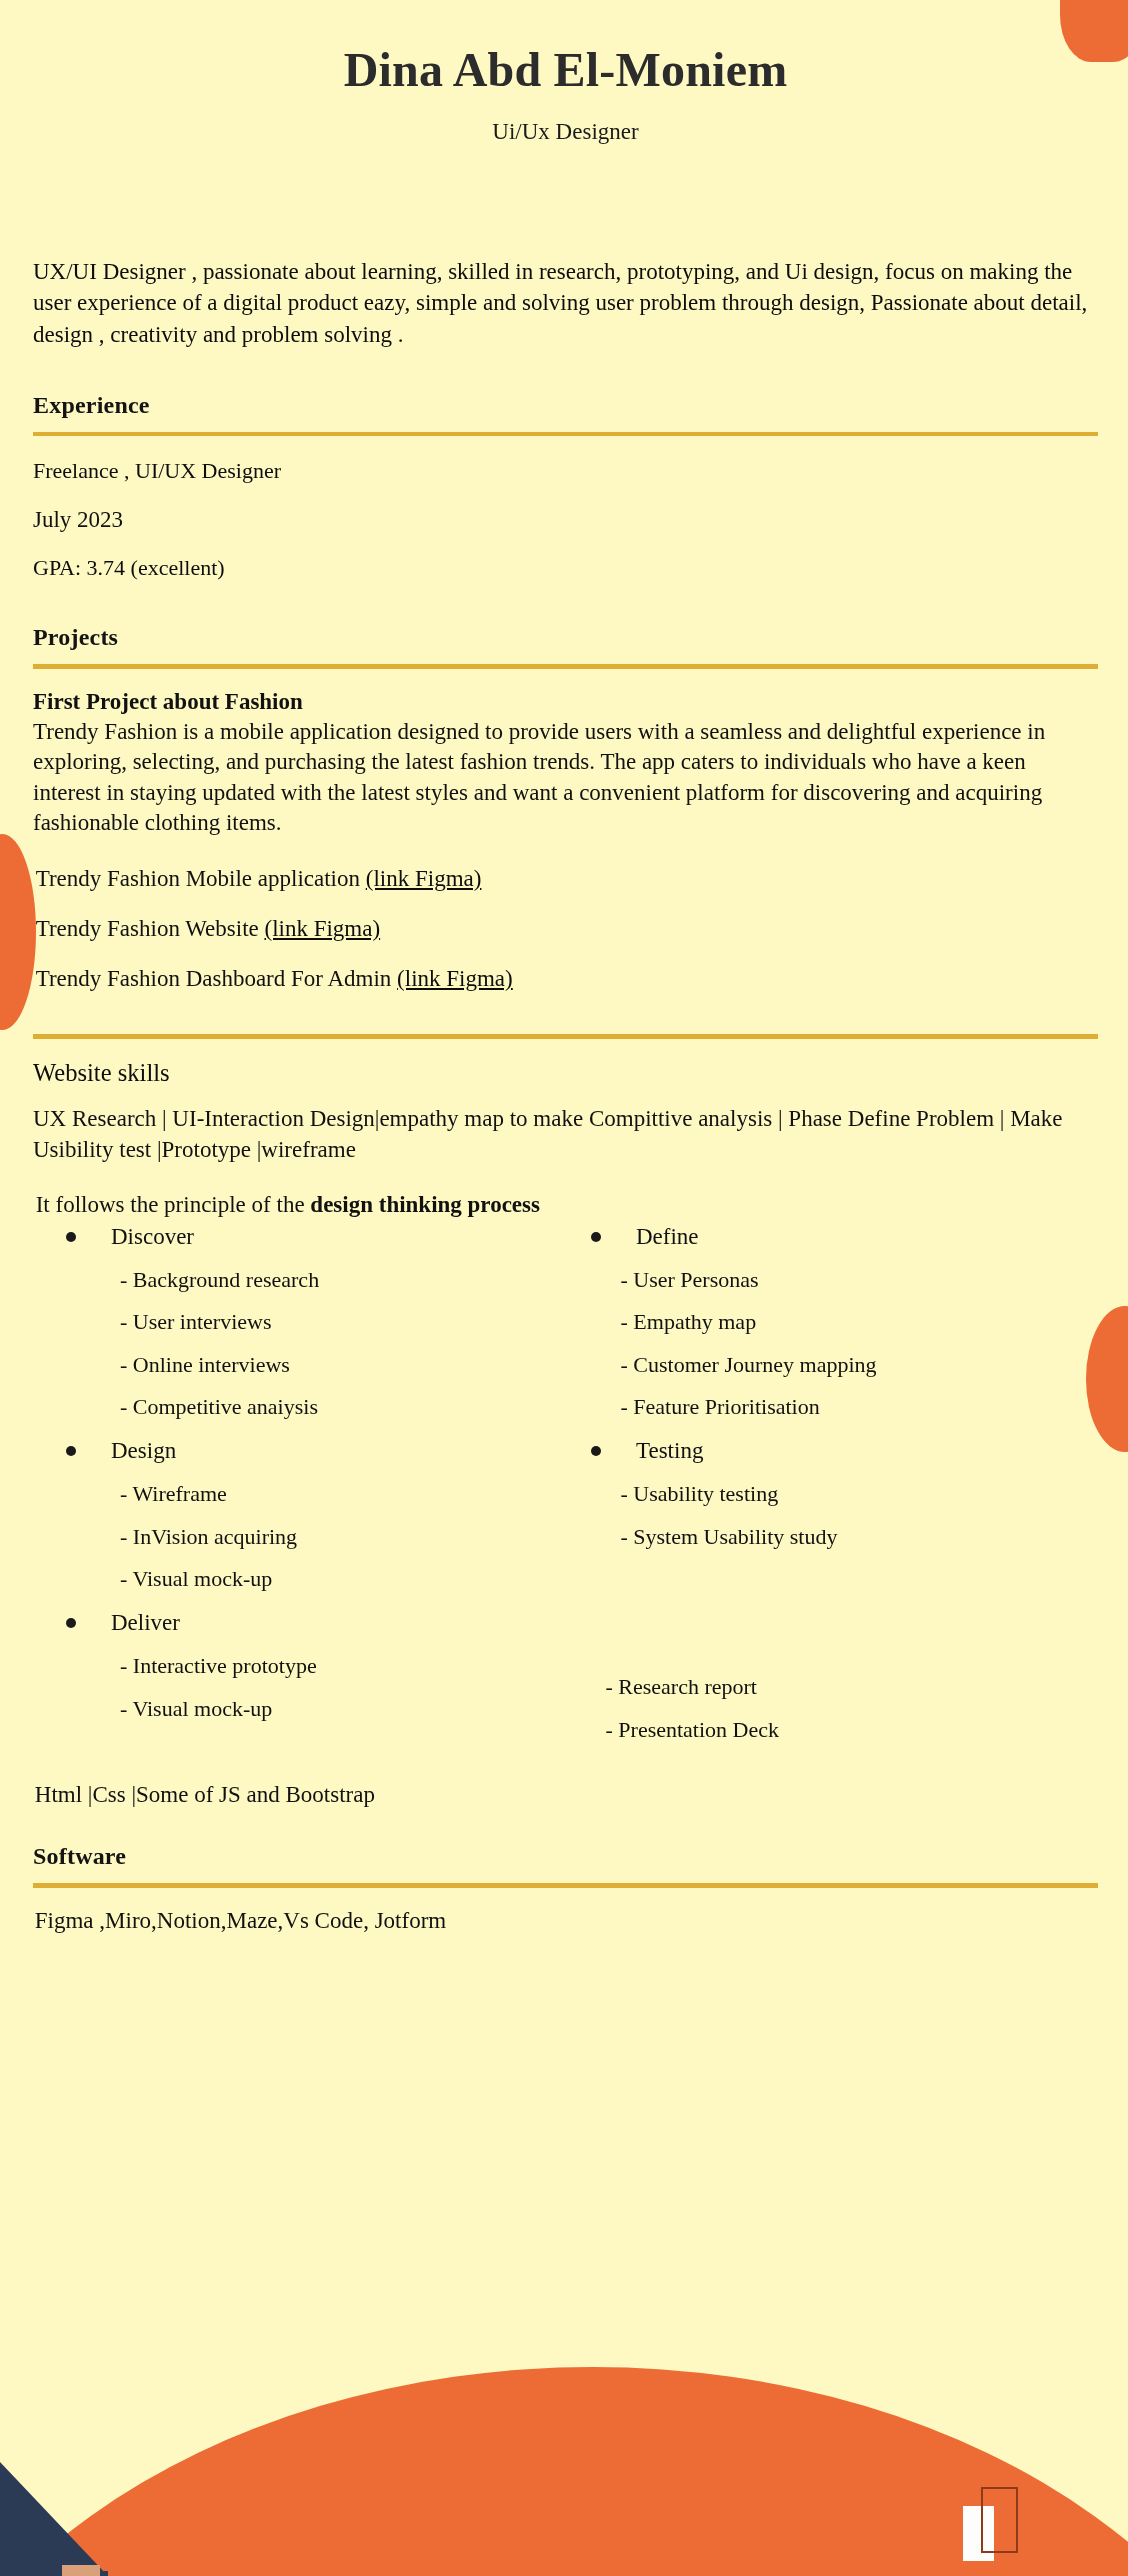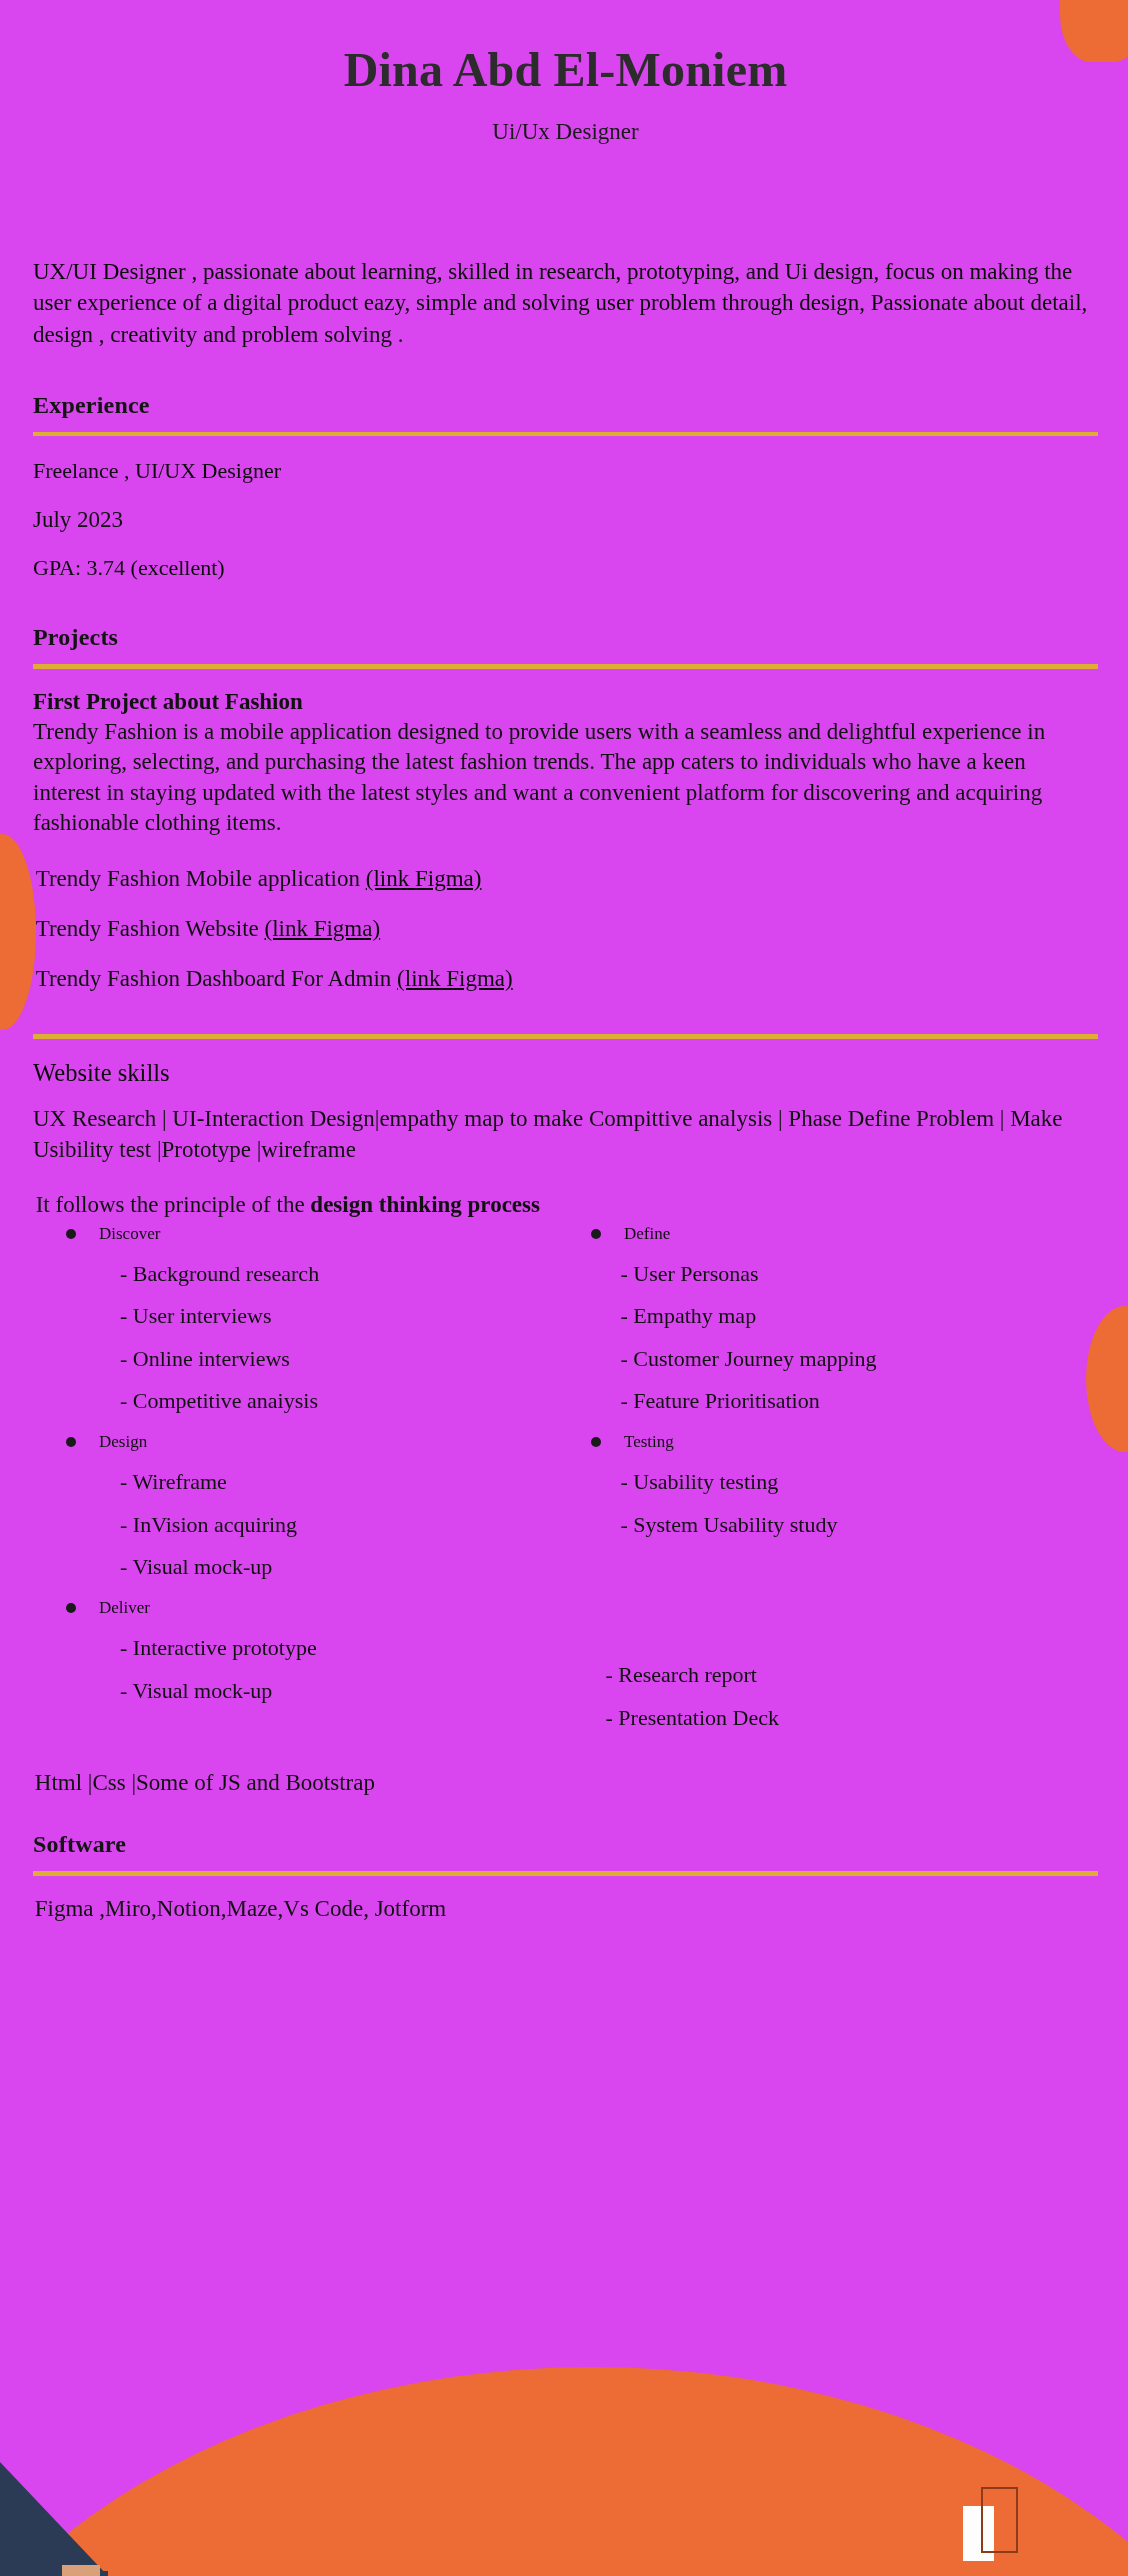--- a/index.html
+++ b/index.html
@@ -10,21 +10,21 @@
   }
   body {
     font-family: "Liberation Serif", "DejaVu Serif", serif;
     color: #111111;
   }
   #page {
     position: relative;
     width: 1129px;
     height: 2576px;
     overflow: hidden;
-    background: #d946ef;
+    background: #fef9c3;
   }
 
   
   .deco { position: absolute; pointer-events: none; }
 
   #deco-top-right {
     top: -66px;
     right: -14.6px;
     width: 84px;
     height: 128px;
@@ -207,22 +207,22 @@
   
   .dt-grid {
     display: grid;
     grid-template-columns: 1fr 1fr;
     column-gap: 0;
   }
   .dt-cell { padding: 0; }
   .dt-head {
     display: flex;
     align-items: center;
-    gap: 23px;
-    font-size: 17px;
+    gap: 35px;
+    font-size: 23px;
     margin: 0 0 18px 0;
     padding-left: 33px;
   }
   .dt-bullet {
     width: 10px;
     height: 10px;
     border-radius: 50%;
     background: #1a1a1a;
     flex: 0 0 auto;
   }

